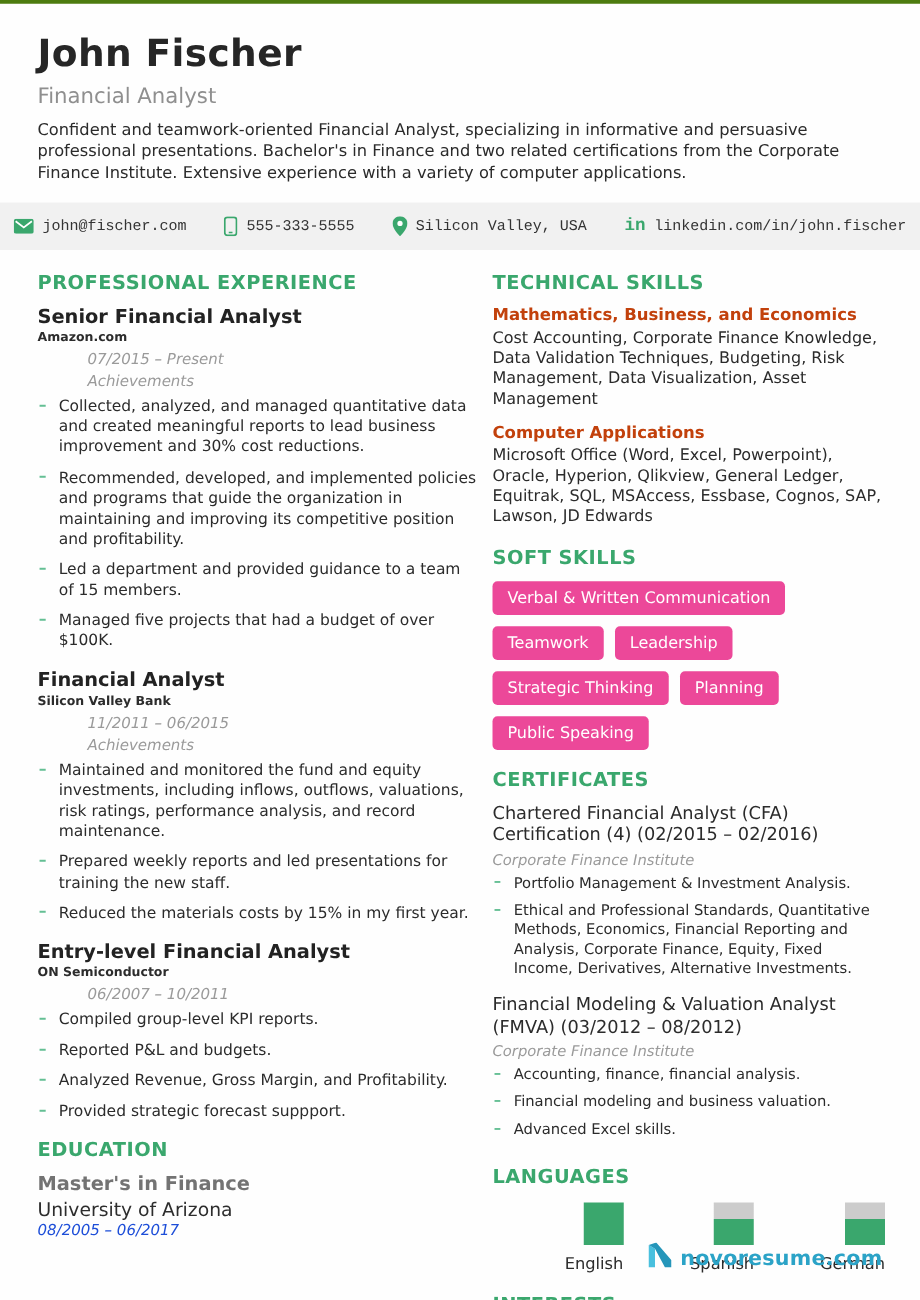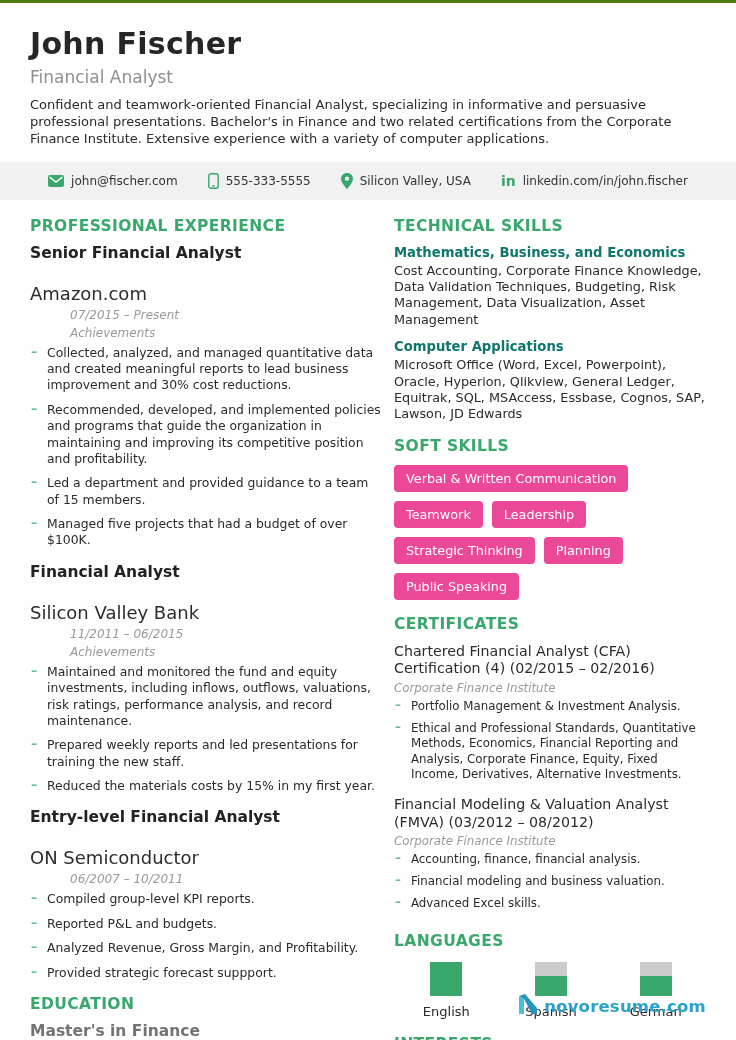--- a/index.html
+++ b/index.html
@@ -8,72 +8,72 @@
   .page { width:736px; height:1040px; border-top:3px solid #4d7c0f; position:relative; background:#fefefe; }
 
   
   .header { padding:23px 30px 0 30px; }
   .name { font-size:30px; font-weight:600; color:#262626; letter-spacing:.3px; }
   .job-title { font-size:17px; color:#8f8f8f; margin-top:6px; }
   .summary { font-size:13px; line-height:1.3; margin-top:10px; max-width:655px; color:#2b2b2b; }
 
   
   .contact-bar { margin-top:14px; background:#f1f1f1; height:38px; display:flex;
-    align-items:center; justify-content:center; gap:30px; }
+    align-items:center; justify-content:center; gap:30px;font-family:Liberation Mono, monospace; }
   .contact-item { display:flex; align-items:center; gap:7px; font-size:12px; color:#333; }
   .contact-item svg { display:block; }
   .in-glyph { color:#3aa76d; font-weight:bold; font-size:14px; font-style:normal; line-height:1; }
 
   
   .columns { display:flex; padding:0 28px 0 30px; gap:12px; }
   .col-left { width:352px; flex:none; }
   .col-right { width:314px; flex:none; }
 
   .sec-heading { font-size:15.5px; font-weight:bold; color:#3aa76d; letter-spacing:.4px; }
 
   
   .sec-experience .sec-heading { margin:17px 0 9px; }
   .job { margin-bottom:14px; }
   .job-role { font-size:15.5px; font-weight:bold; color:#222; }
-  .job-company { font-size:18px; color:#2c2c2c; margin-top:21px; }
+  .job-company { font-size:10px; color:#2c2c2c; margin-top:3px;font-weight:bold; }
   .job-dates, .job-label { font-size:12px; font-style:italic; color:#9a9a9a; margin-top:4px;margin-left:40px; }
   ul.dash { list-style:none; margin-top:5px; }
   ul.dash li { position:relative; padding-left:17px; font-size:12.4px; line-height:1.32;
     color:#2b2b2b; margin-bottom:8px; }
   ul.dash li::before { content:"–"; position:absolute; left:1px; top:-1px; color:#64bf94; font-weight:bold; }
 
   
   .sec-education .sec-heading { margin:14px 0 9px; }
   .edu-degree { font-size:15.5px; font-weight:bold; color:#737373; }
   .edu-school { font-size:15px; margin-top:3px; }
   .edu-dates { font-size:12px; font-style:italic; color:#1d4ed8; margin-top:0; }
 
   
   .sec-technical .sec-heading { margin:17px 0 10px; }
   .skill-group { margin-bottom:11px; }
-  .skill-group-title { font-size:13.2px; font-weight:bold; color:#0f766e; margin-bottom:3px; }
+  .skill-group-title { font-size:13.2px; font-weight:bold; color:#c2410c; margin-bottom:3px; }
   .skill-group-text { font-size:12.8px; line-height:1.28; color:#2b2b2b; }
 
   
   .sec-soft .sec-heading { margin:14px 0 10px; }
   .pills { display:flex; flex-wrap:wrap; gap:9px; }
   .pill { background:#ec4899; color:#fff; font-size:12.8px; padding:6px 12px; border-radius:4px; }
 
   
   .sec-certs .sec-heading { margin:15px 0 10px; }
   .cert { margin-bottom:13px; }
   .cert-title { font-size:14.2px; line-height:1.25; color:#2b2b2b; }
   .cert-issuer { font-size:11.8px; font-style:italic; color:#9a9a9a; margin-top:3px; }
   .cert ul.dash { margin-top:4px; }
   .cert ul.dash li { font-size:11.8px; margin-bottom:6px; }
 
   
   .sec-langs .sec-heading { margin:21px 0 12px; }
   .langs { display:flex; }
-  .lang { width:105px; display:flex; flex-direction:column; align-items:center; }
+  .lang { width:105px; display:flex; flex-direction:column; align-items:flex-end; }
   .lang-box { width:32px; height:34px; }
   .lang-name { font-size:13px; margin-top:8px; color:#2b2b2b; }
 
   
   .sec-interests .sec-heading { margin:16px 0 12px; }
 
   
   .footer { position:absolute; right:30px; bottom:22px; display:flex; align-items:center; gap:6px; }
   .brand { color:#2ba3c7; font-weight:bold; font-size:16.5px; letter-spacing:.2px; }
 </style>

